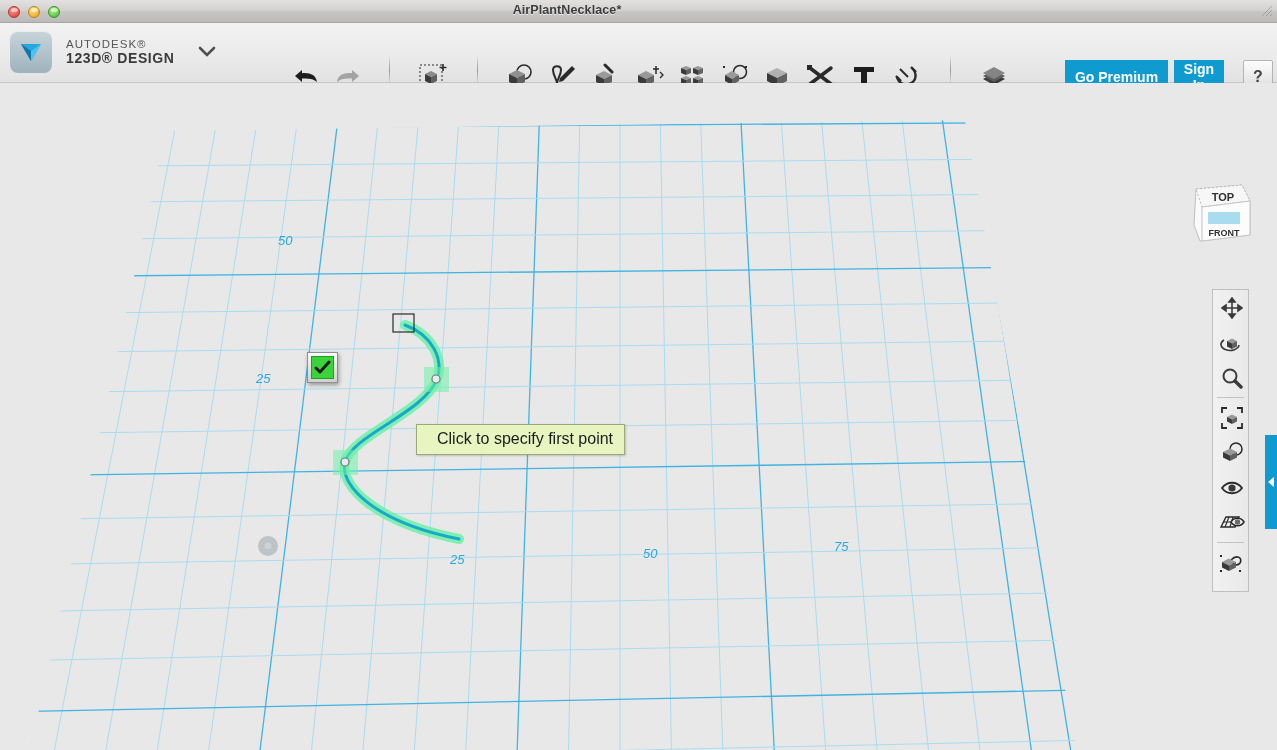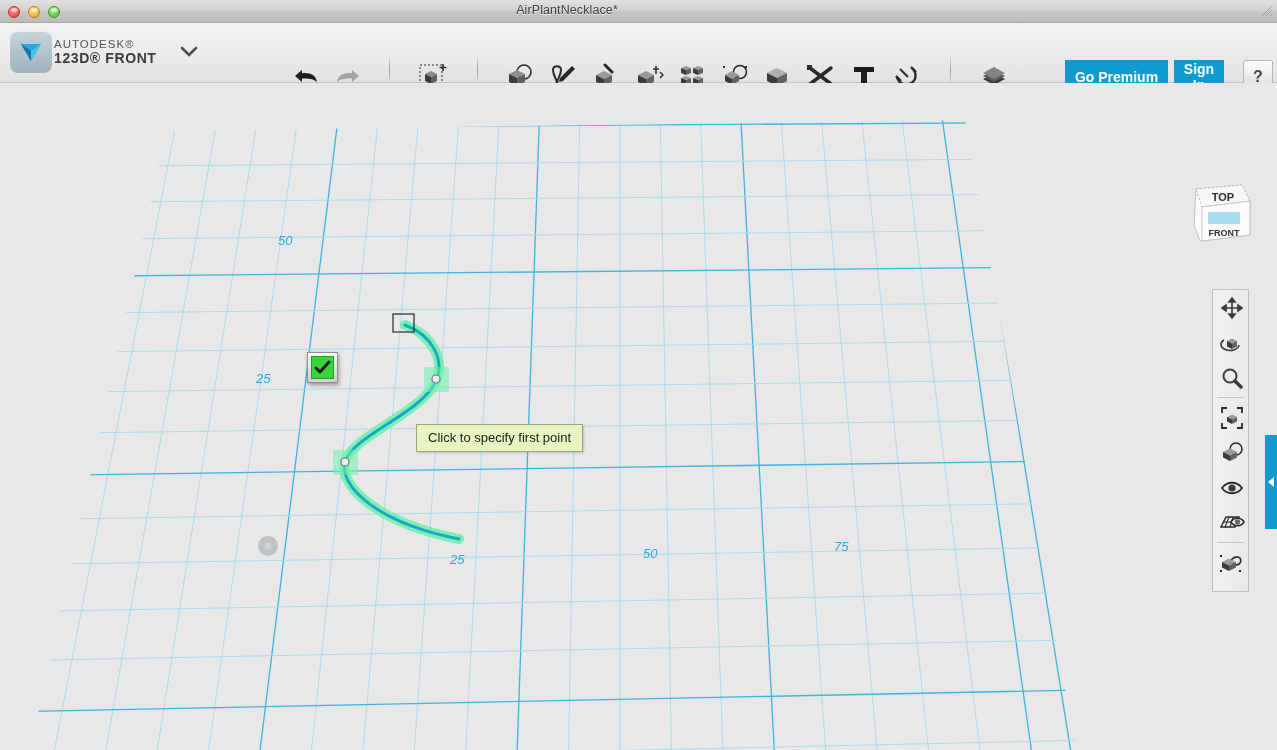--- a/index.html
+++ b/index.html
@@ -23,21 +23,21 @@
   .tl::after {
     content: ""; position: absolute; left: 2px; top: 1px; width: 7px; height: 4px;
     border-radius: 50%; background: rgba(255,255,255,0.55);
   }
   .tl.red    { background: radial-gradient(circle at 35% 30%, #ff9a92, #e8524a 70%, #c2382f); border: 1px solid #b3332b; }
   .tl.yellow { background: radial-gradient(circle at 35% 30%, #ffe08a, #efb134 70%, #c88c1c); border: 1px solid #bd8518; }
   .tl.green  { background: radial-gradient(circle at 35% 30%, #b4f098, #63c946 70%, #3d9b28); border: 1px solid #399425; }
   #window-title {
     position: absolute; left: 0; top: 3px; width: 1134px;
     text-align: center; font-size: 12.5px; color: #3c3c3c;
-    font-weight: normal; letter-spacing: 0.1px;
+    font-weight: bold; letter-spacing: 0.1px;
     text-shadow: 0 1px 0 rgba(255,255,255,0.7);
   }
   #resize-corner {
     position: absolute; right: 4px; top: 5px; width: 12px; height: 12px;
     opacity: 0.45;
   }
 
   
   #toolbar {
     position: absolute; left: 0; top: 23px;
@@ -45,21 +45,21 @@
     background: linear-gradient(to bottom, #f2f2f2 0%, #eaeaea 60%, #e2e2e2 100%);
     border-bottom: 1px solid #c6c6c6;
   }
   #brand { position: absolute; left: 10px; top: 8px; display: flex; align-items: center; }
   #brand-logo {
     width: 42px; height: 42px; border-radius: 8px;
     background: linear-gradient(to bottom, #c8d4da, #9fb3bd);
     display: flex; align-items: center; justify-content: center;
     box-shadow: inset 0 1px 0 rgba(255,255,255,0.6);
   }
-  #brand-text { margin-left: 2px; line-height: 1.08; }
+  #brand-text { margin-left: 14px; line-height: 1.08; }
   #brand-text .l1 { font-size: 11.5px; color: #565656; letter-spacing: 1.0px; }
   #brand-text .l2 { font-size: 14px; color: #3b3b3b; font-weight: bold; letter-spacing: 0.6px; }
   #brand-caret { margin-left: 23px; color: #5a5a5a; font-size: 16px; }
 
   .tbsep {
     position: absolute; top: 32px; width: 1px; height: 30px;
     background: linear-gradient(to bottom, rgba(150,150,150,0), #9a9a9a, rgba(150,150,150,0));
   }
   .tbbtn {
     position: absolute; top: 36px;
@@ -141,24 +141,24 @@
   #accept-inner {
     width: 23px; height: 23px;
     background: #3ad43a;
     border: 1px solid #1f9e1f;
     display: flex; align-items: center; justify-content: center;
   }
 
   
   #tooltip {
     position: absolute; left: 416px; top: 341px;
-    padding: 5px 11px 6px 11px;
+    padding: 5px 11px 6px 20px;
     background: #e8f5c0;
     border: 1px solid #9aa87a;
-    font-size: 13px; color: #1b1b1b;
+    font-size: 16px; color: #1b1b1b;
     white-space: nowrap;
     box-shadow: 1px 1px 2px rgba(0,0,0,0.18);
   }
 
   .glyph { display: block; }
 </style>
 </head>
 <body>
 
 <div id="titlebar">
@@ -178,21 +178,21 @@
   <div id="brand">
     <div id="brand-logo">
       <svg width="26" height="26" viewBox="0 0 26 26">
         <polygon points="3,5 23,5 13,22" fill="#2aa6dd"></polygon>
         <polygon points="3,5 13,12 13,22" fill="#1176a8"></polygon>
         <polygon points="23,5 13,12 13,22" fill="#49c4ef"></polygon>
       </svg>
     </div>
     <div id="brand-text">
       <div class="l1">AUTODESK®</div>
-      <div class="l2">123D® FRONT</div>
+      <div class="l2">123D® DESIGN</div>
     </div>
     <div id="brand-caret">
       <svg width="18" height="11" viewBox="0 0 18 11">
           <path d="M2 2 L9 9 L16 2" stroke="#4f4f4f" stroke-width="2.6" fill="none" stroke-linecap="round"></path>
         </svg>
     </div>
   </div>
 
   <div class="tbbtn" style="left:288px">
     <svg class="glyph" width="26" height="20" viewBox="0 0 26 20">

